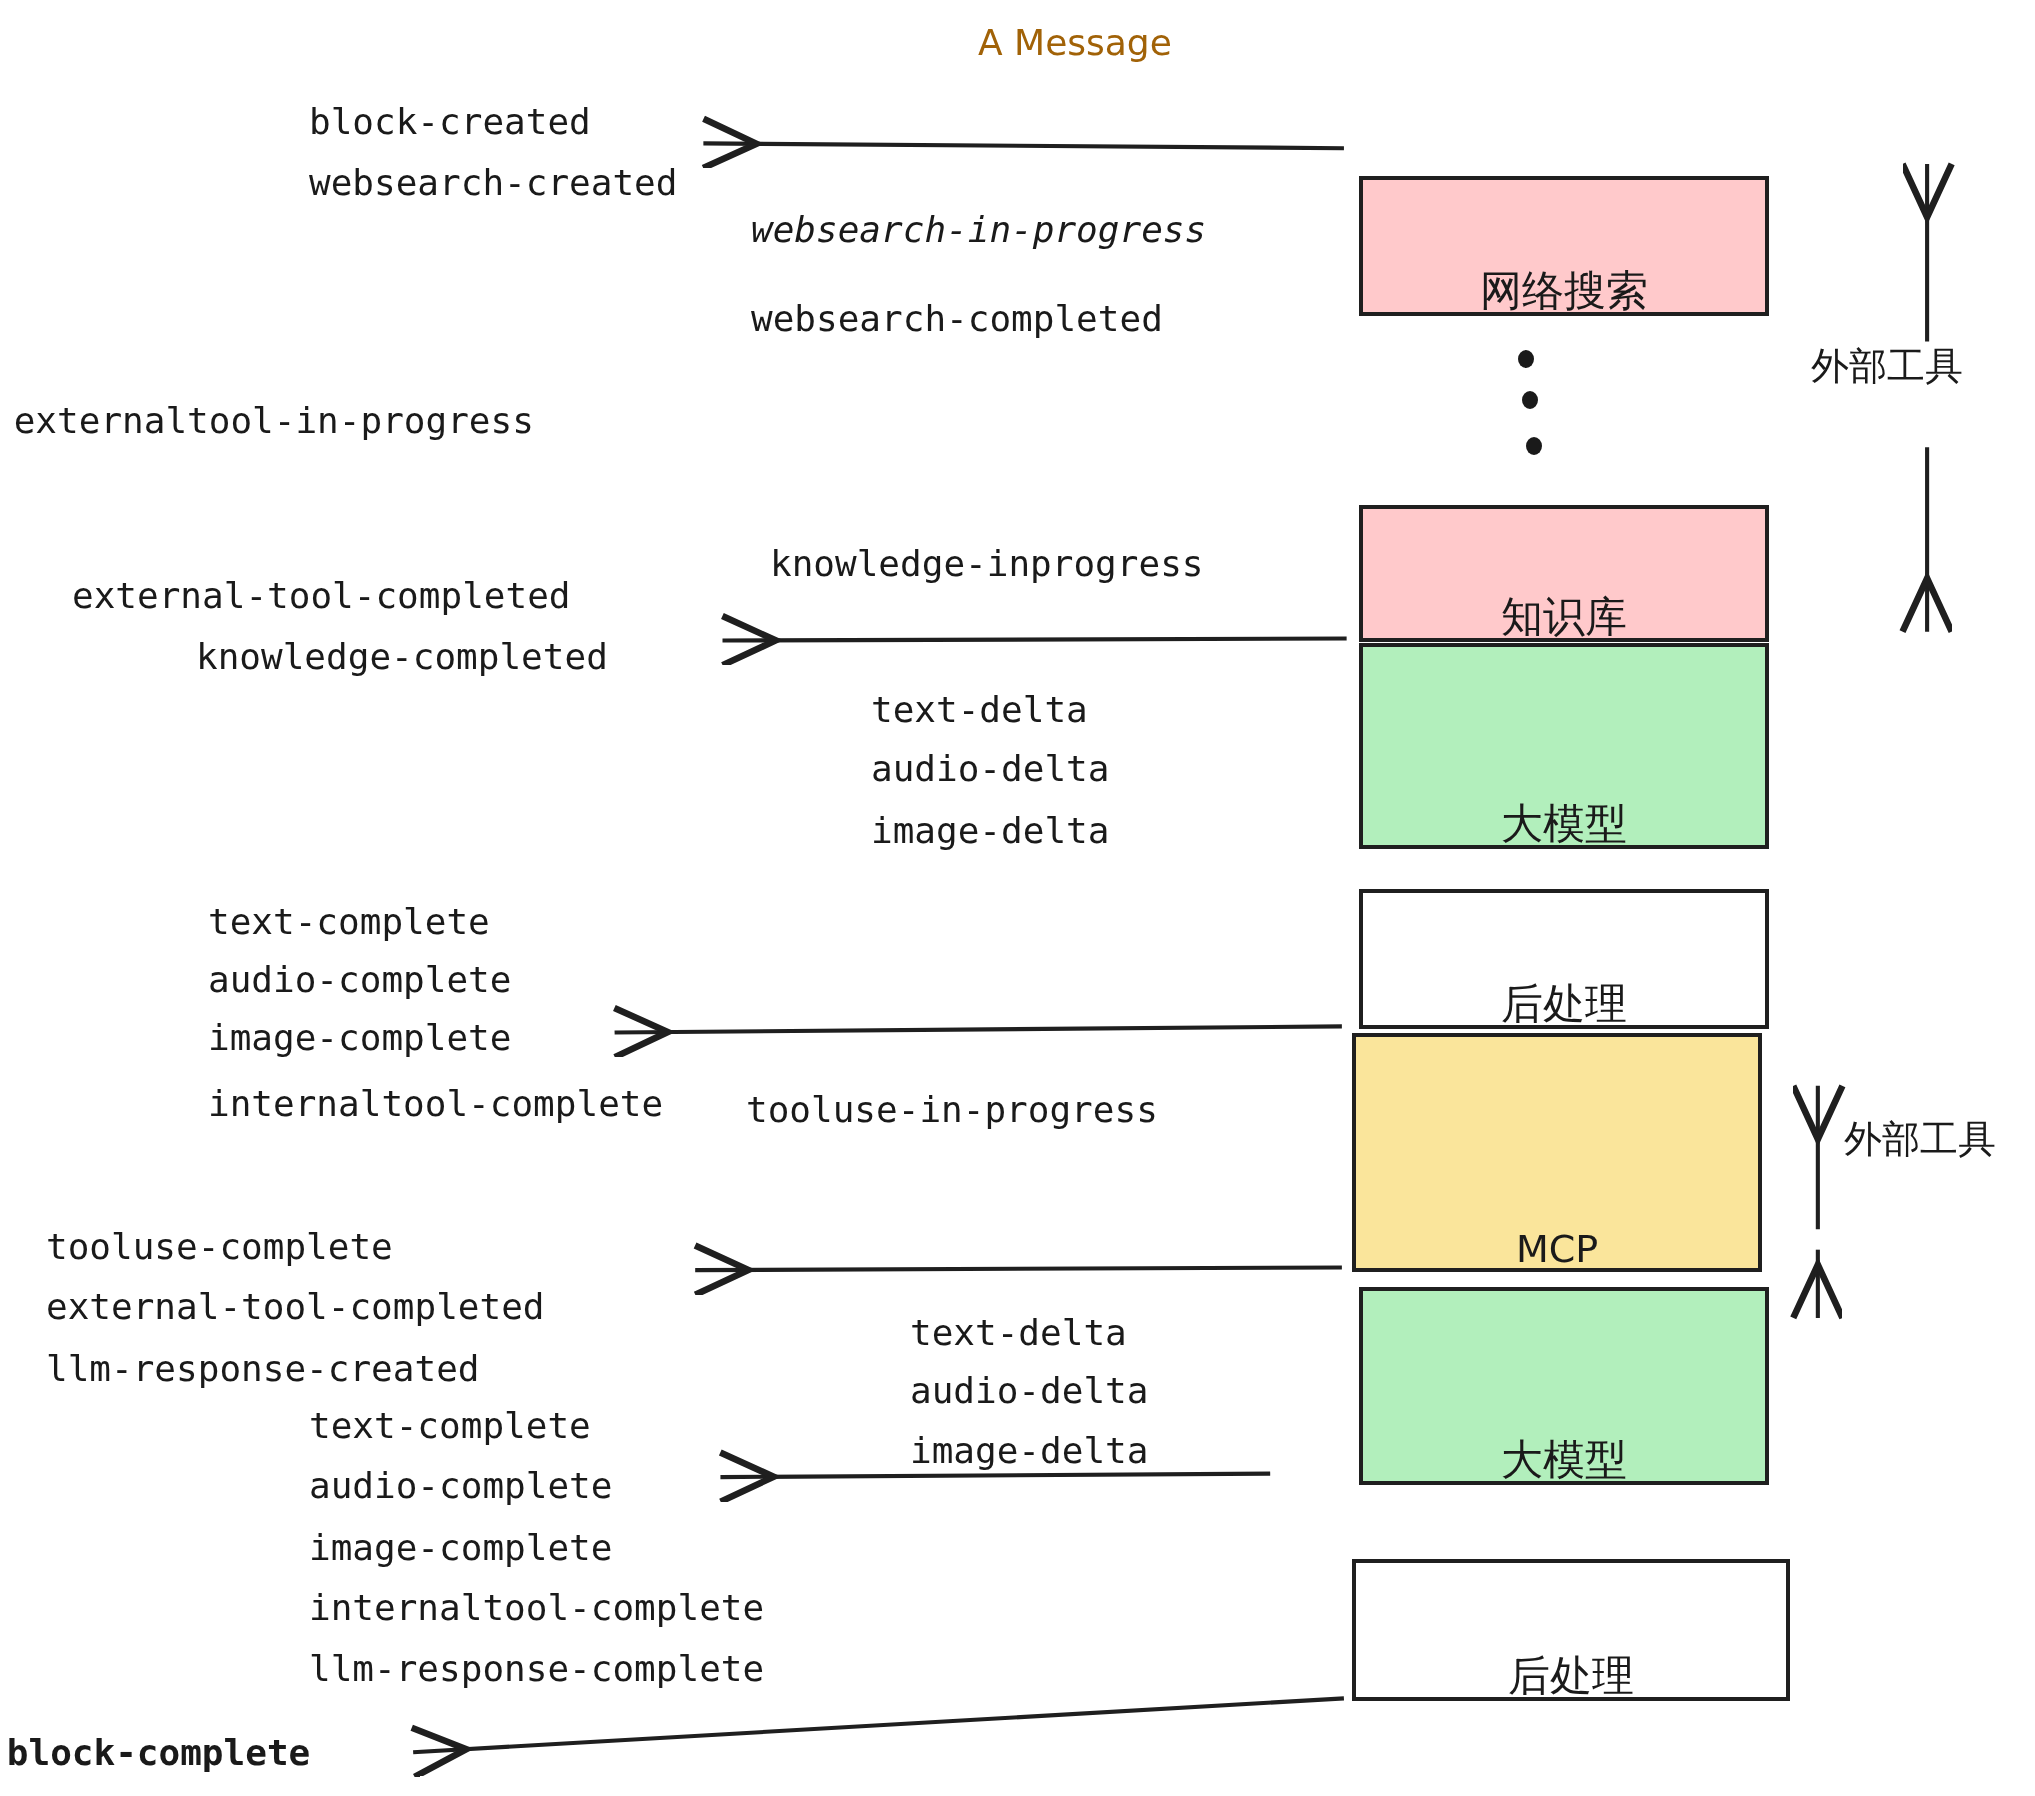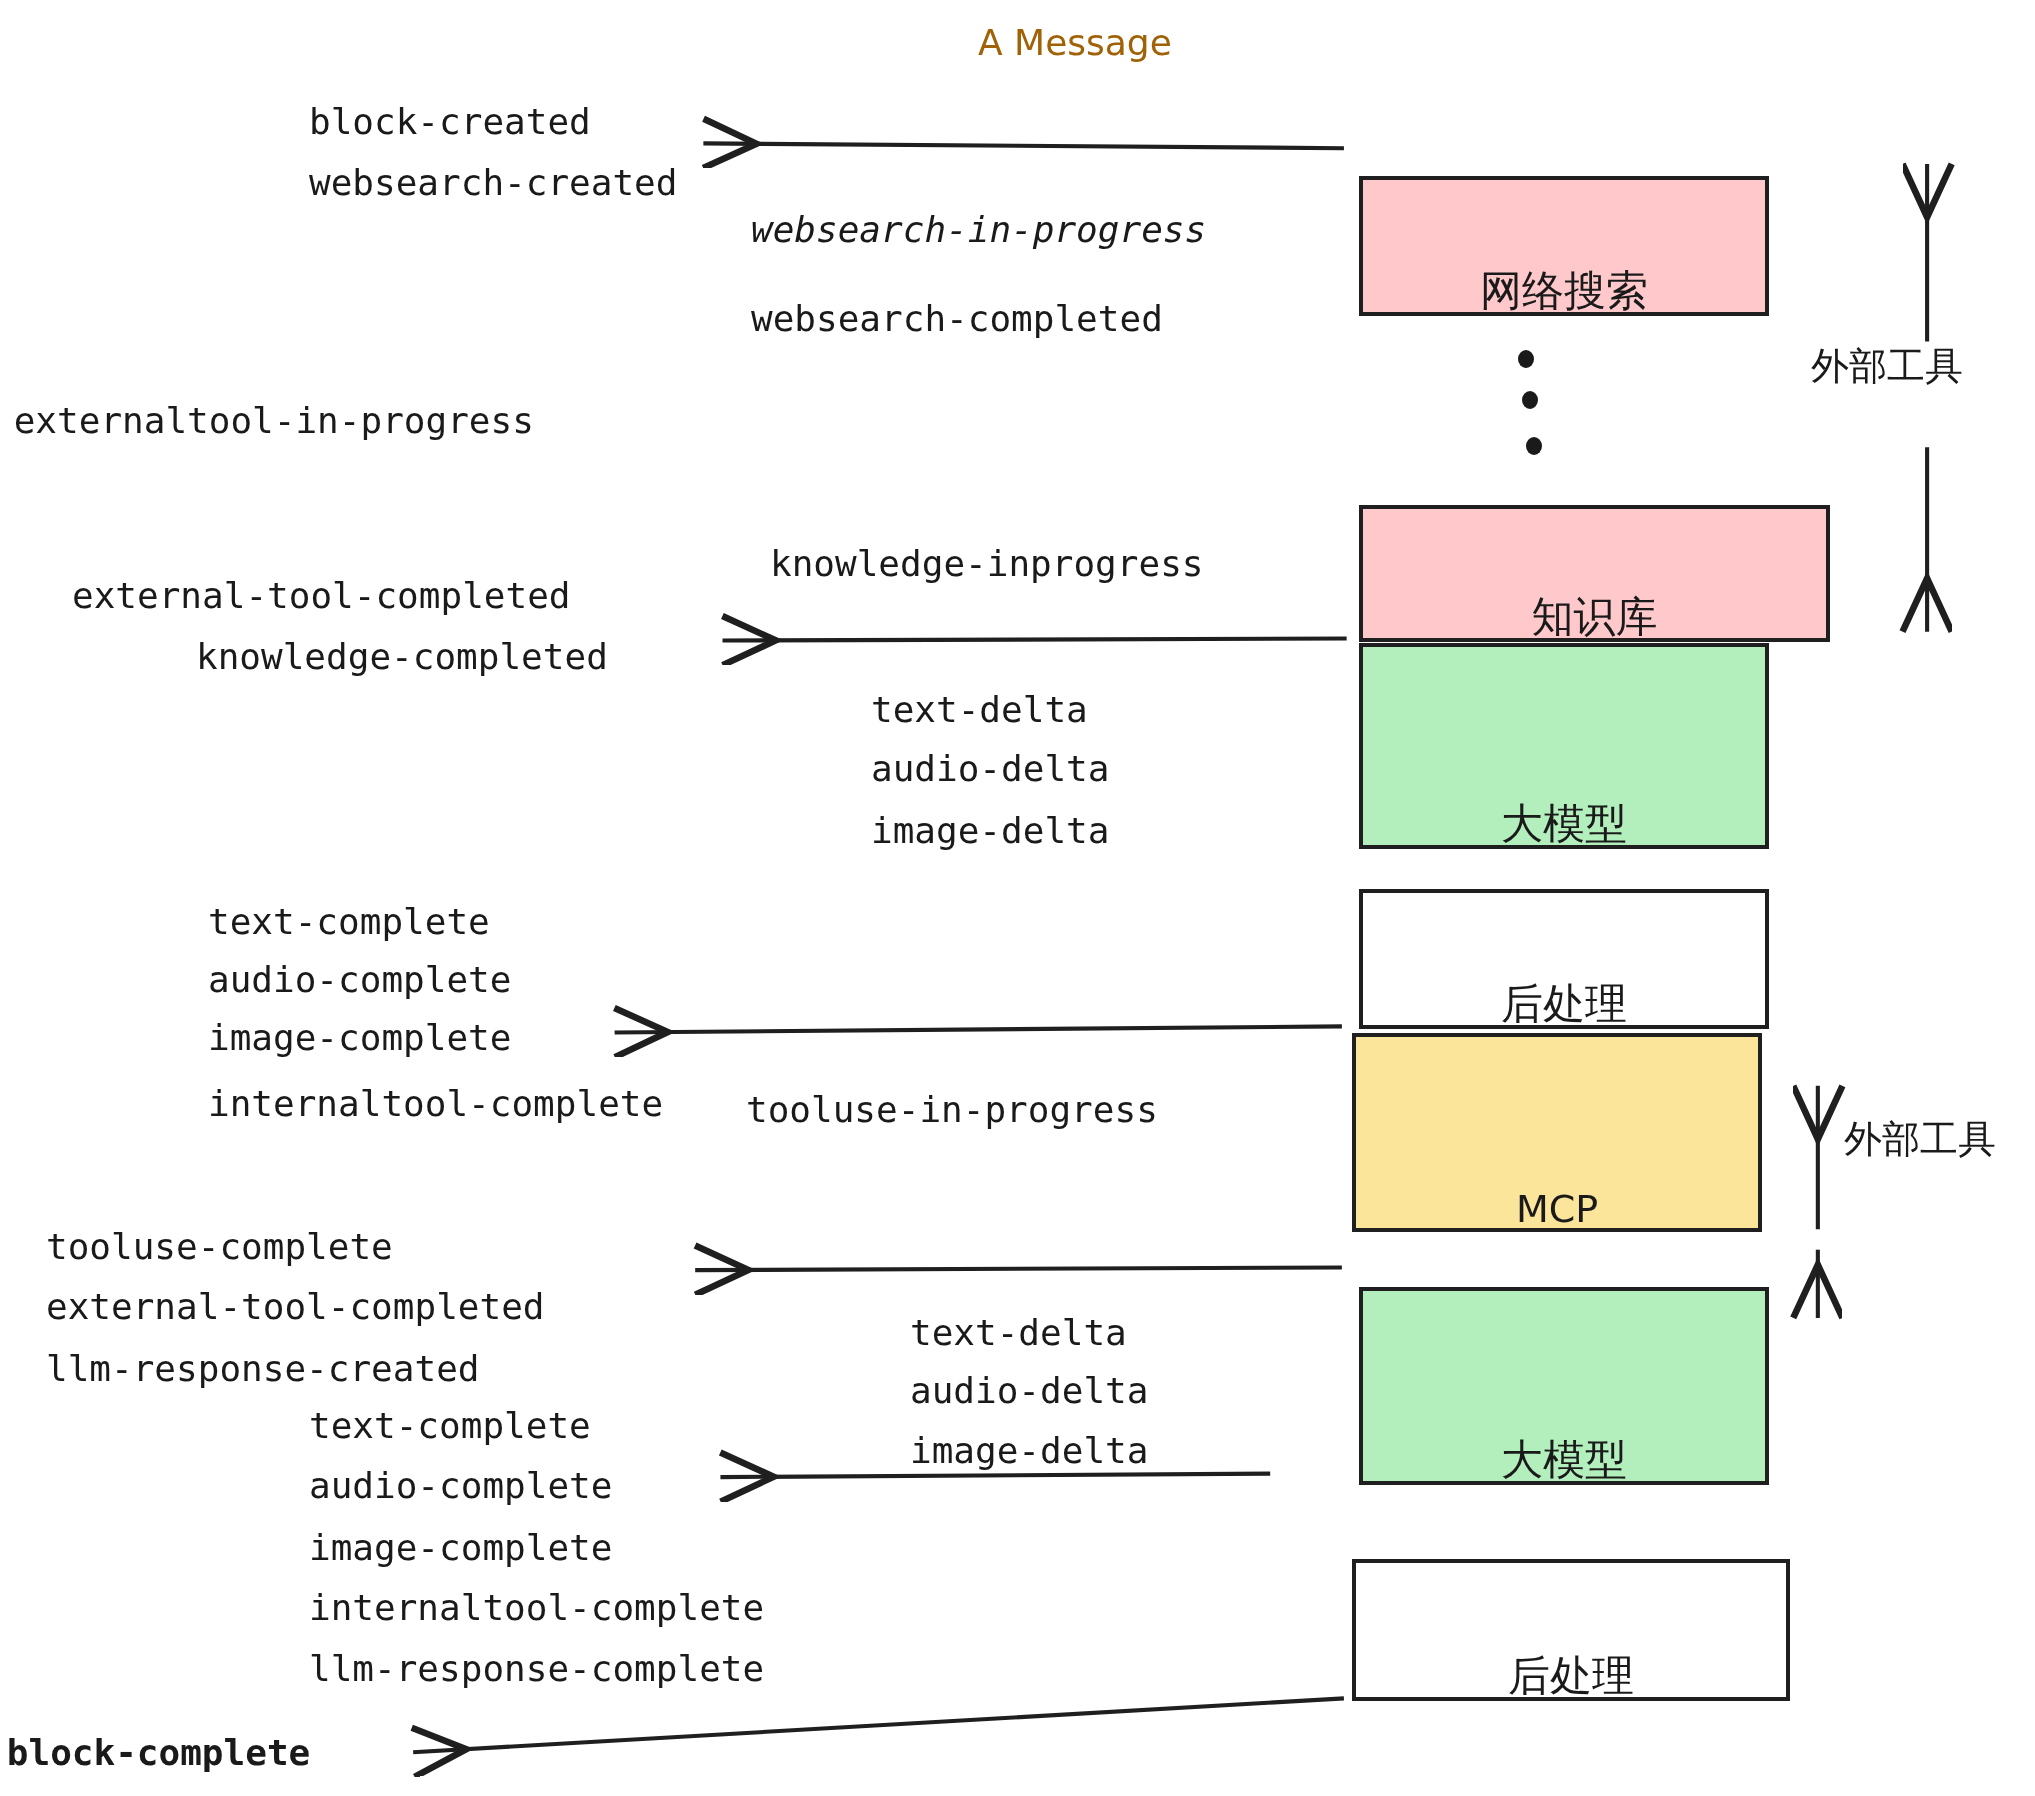--- a/index.html
+++ b/index.html
@@ -102,33 +102,33 @@
     <line x1="2822" y1="655" x2="2822" y2="925" stroke="#1f1f1f" stroke-width="6" marker-end="url(#ahv)"></line>
 
     <line x1="2662" y1="1800" x2="2662" y2="1590" stroke="#1f1f1f" stroke-width="6" marker-end="url(#ahv)"></line>
     <line x1="2662" y1="1830" x2="2662" y2="1930" stroke="#1f1f1f" stroke-width="6" marker-end="url(#ahv)"></line>
   </svg>
 
   <div class="box" style="left:1351px; top:176px; width:410px; height:140px; background:#FFC9CB;">
     <span>网络搜索</span>
   </div>
 
-  <div class="box" style="left:1351px; top:505px; width:471px; height:137px; background:#FFC9CB;">
+  <div class="box" style="left:1351px; top:505px; width:410px; height:137px; background:#FFC9CB;">
     <span>知识库</span>
   </div>
 
   <div class="box" style="left:1351px; top:643px; width:410px; height:206px; background:#B2EFBC;">
     <span>大模型</span>
   </div>
 
   <div class="box" style="left:1351px; top:889px; width:410px; height:140px; background:#FFFFFF;">
     <span>后处理</span>
   </div>
 
-  <div class="box mcp" style="left:1344px; top:1033px; width:410px; height:199px; background:#FAE59B;">
+  <div class="box mcp" style="left:1344px; top:1033px; width:410px; height:239px; background:#FAE59B;">
     <span>MCP</span>
   </div>
 
   <div class="box" style="left:1351px; top:1287px; width:410px; height:198px; background:#B2EFBC;">
     <span>大模型</span>
   </div>
 
   <div class="box" style="left:1344px; top:1559px; width:438px; height:142px; background:#FFFFFF;">
     <span>后处理</span>
   </div>

